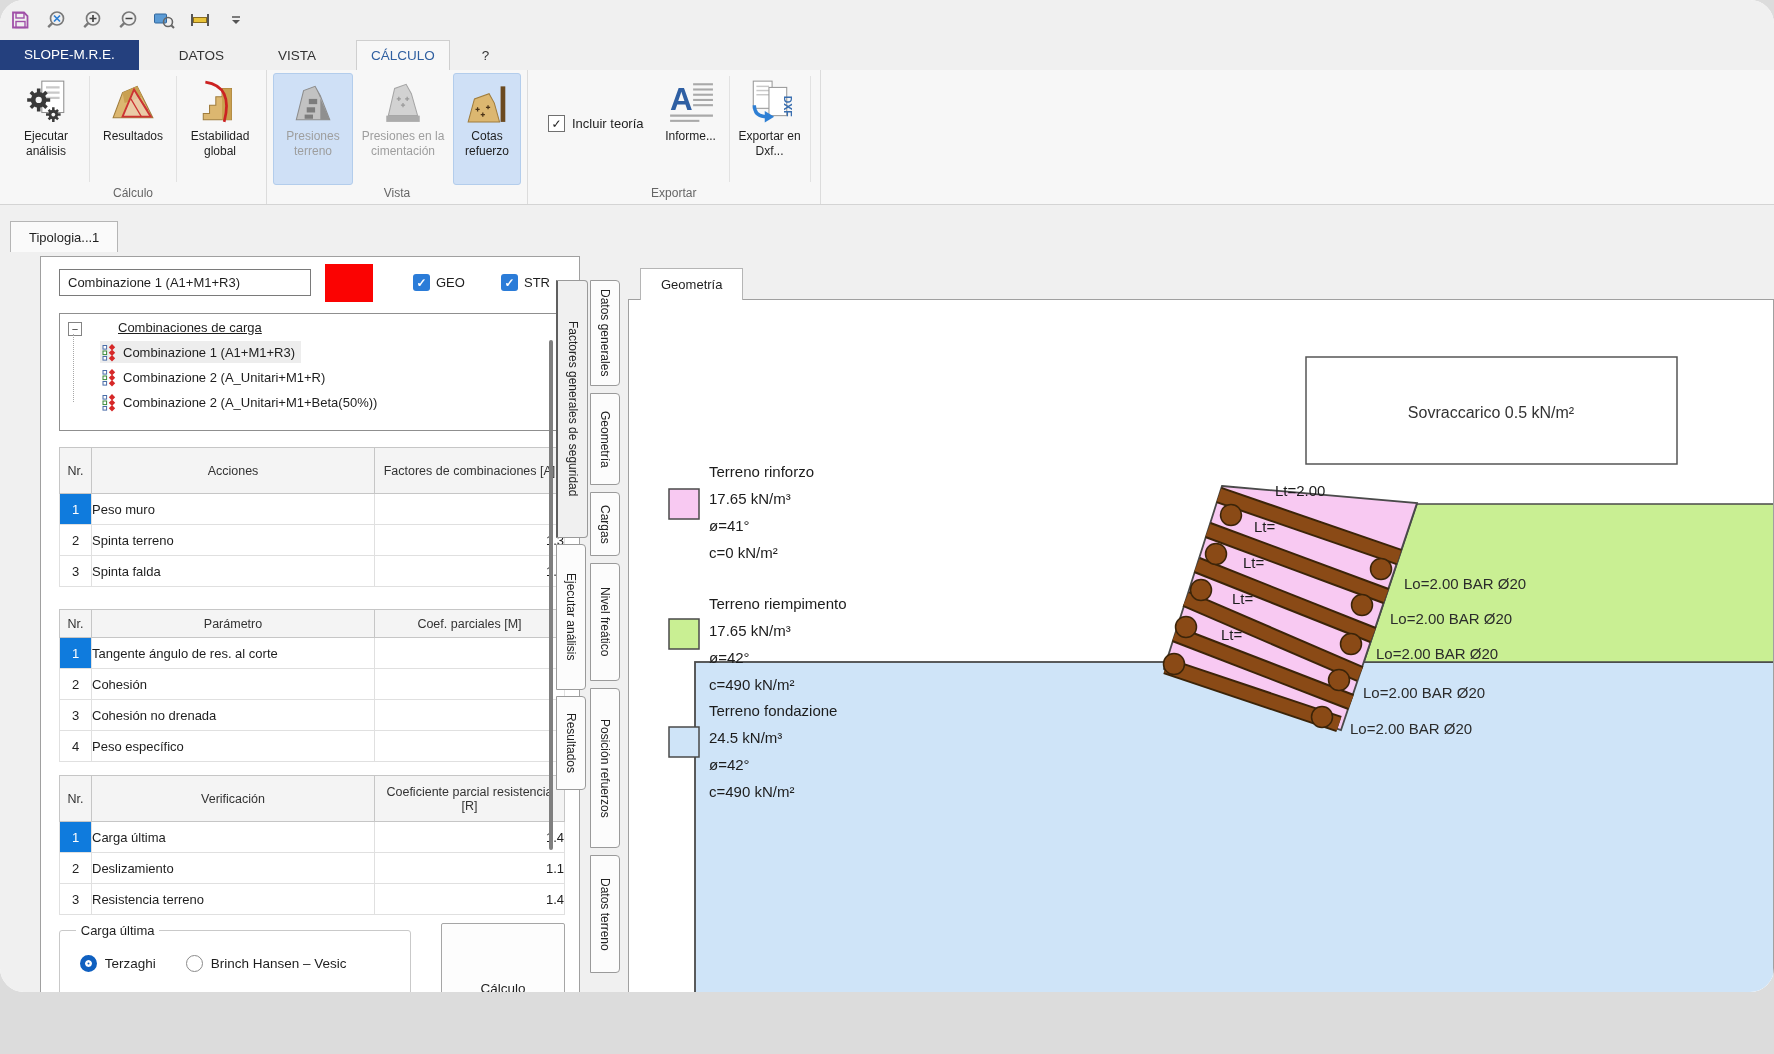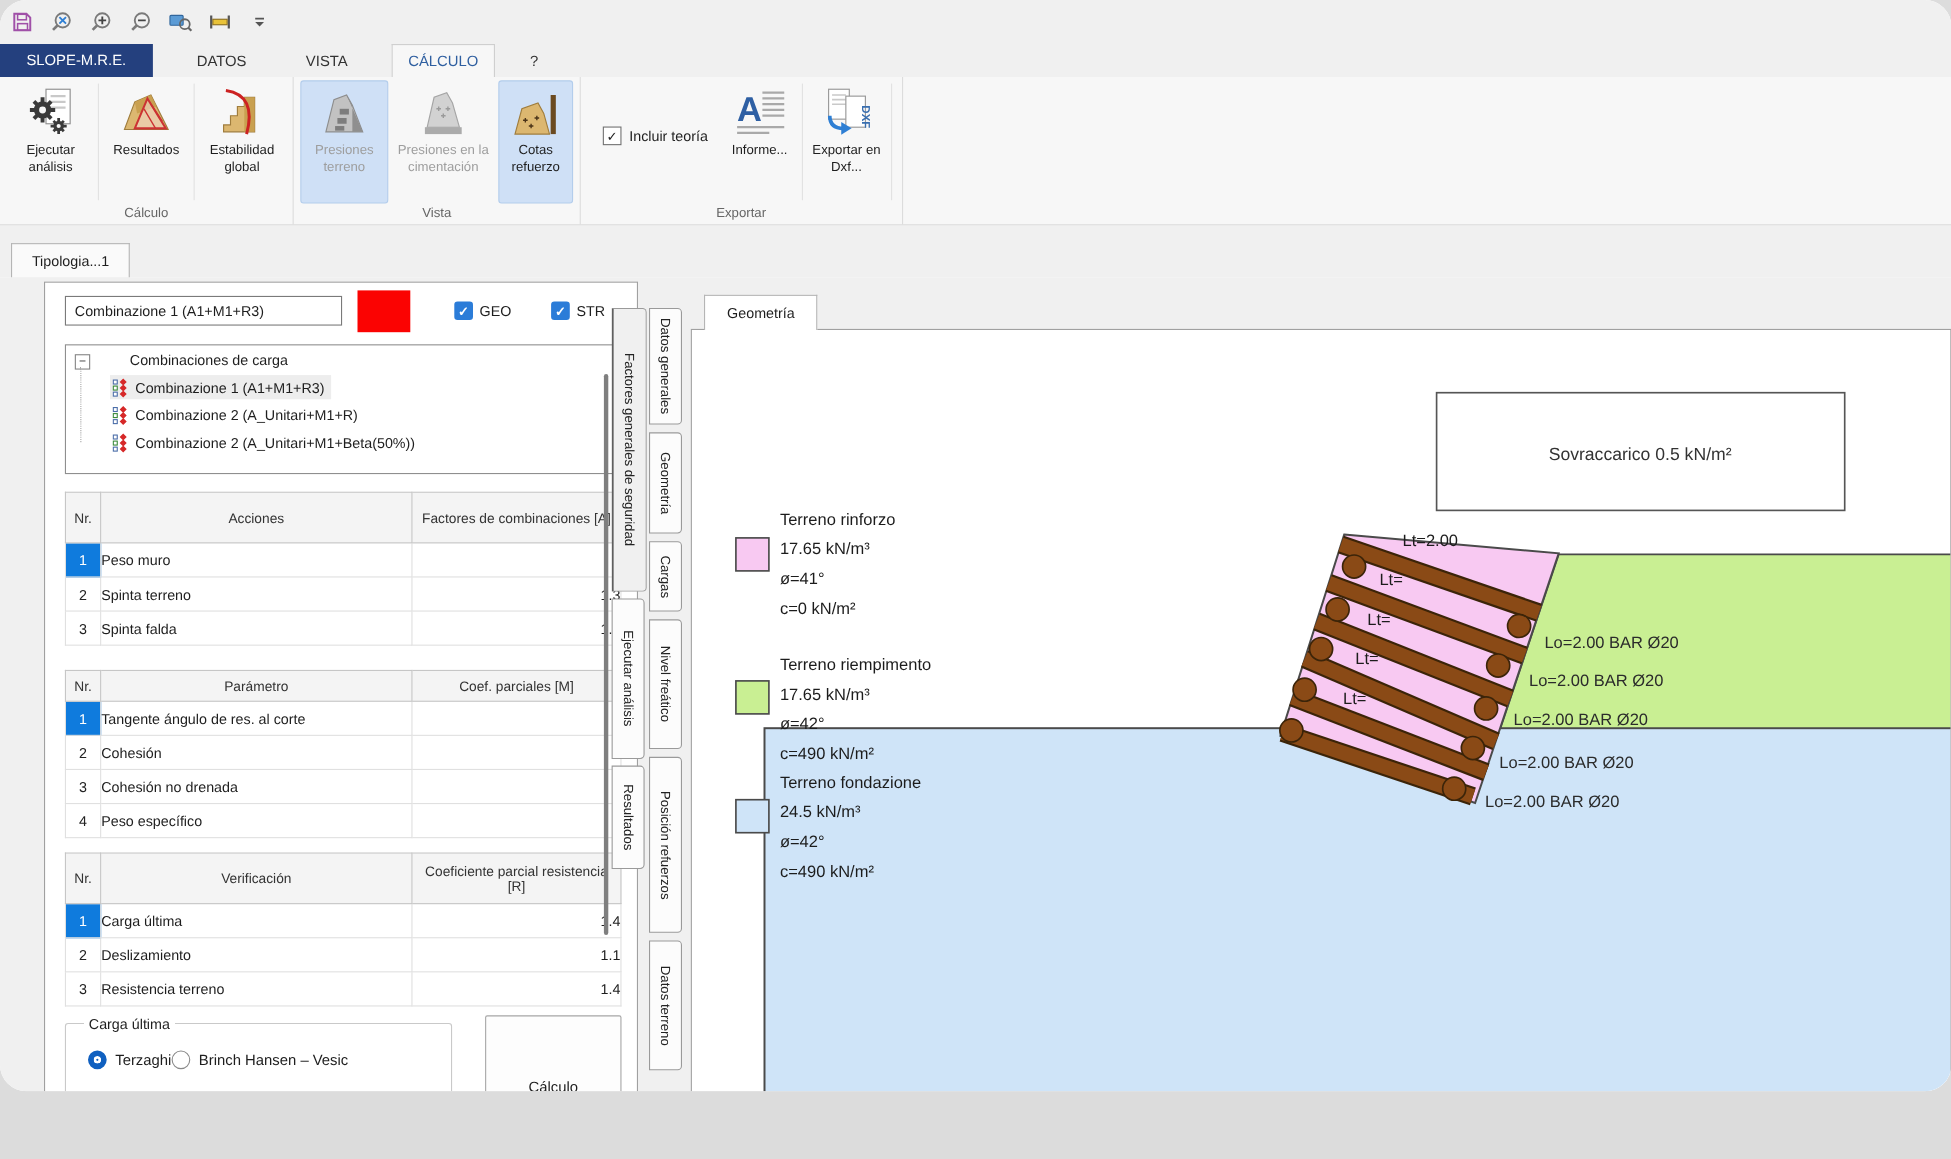--- a/index.html
+++ b/index.html
@@ -39,40 +39,40 @@
   #left-panel{position:absolute;left:8px;top:4px;width:540px;height:798px;background:#fff;border:1px solid #a0a0a0;box-sizing:border-box;margin-left:32px;}
   #panel-scroll{position:absolute;left:549px;top:88px;width:4px;height:510px;background:#7f7f7f;border-radius:2px;}
 
   
   .txtinput{position:absolute;border:1px solid #7a7a7a;background:#fff;font-size:13px;line-height:25px;padding-left:8px;box-sizing:border-box;}
   #swatch{position:absolute;left:284px;top:7px;width:48px;height:38px;}
   .cbx{width:17px;height:17px;border-radius:3px;background:#2b7cd8;color:#fff;display:inline-flex;align-items:center;justify-content:center;font-size:12px;font-weight:bold;flex:none;}
   .cbrow{position:absolute;display:flex;align-items:center;gap:6px;font-size:13px;}
 
   #tree{position:absolute;left:18px;top:56px;width:504px;height:118px;border:1px solid #8f8f8f;box-sizing:border-box;background:#fff;overflow:hidden;}
-  .tree-root{position:absolute;left:58px;top:6px;font-size:13px;}
+  .tree-root{position:absolute;left:58px;top:6px;font-size:13px;text-decoration:underline;}
   .expander{position:absolute;left:8px;top:8px;width:12px;height:12px;border:1px solid #848484;background:#fff;display:flex;align-items:center;justify-content:center;font-size:11px;line-height:10px;color:#333;}
   .tree-item{position:absolute;left:24px;display:flex;align-items:center;gap:6px;height:22px;padding:0 6px 0 2px;font-size:13px;}
   .tree-item.sel{background:#ededed;}
   .tree-dots{position:absolute;left:13px;top:20px;width:1px;height:68px;border-left:1px dotted #a8a8a8;}
 
   table.grid{border-collapse:collapse;table-layout:fixed;width:505px;font-size:13px;background:#fff;}
   table.grid th{background:#f4f4f4;font-weight:normal;color:#333;border:1px solid #c6c6c6;font-size:12.5px;padding:3px 4px;}
   table.grid td{border:1px solid #e0e0e0;height:30px;padding:0;}
   table.grid{border:1px solid #b9b9b9;}
   td.nr{text-align:center;color:#222;}
   td.nr.sel{background:#0f7bdd;color:#fff;}
   td.nm{padding-left:8px;}
   td.vl{text-align:right;padding-right:10px;}
   .tblwrap{position:absolute;left:18px;}
 
   fieldset.cu{position:absolute;left:18px;top:666px;width:352px;height:90px;border:1px solid #c9c9c9;border-radius:3px;margin:0;box-sizing:border-box;}
   fieldset.cu legend{font-size:13px;padding:0 5px;margin-left:6px;}
   .radiorow{display:flex;align-items:center;gap:8px;font-size:13.5px;}
-  .radios{display:flex;margin:12px 0 0 10px;}
+  .radios{display:flex;gap:30px;margin:12px 0 0 10px;}
   .radio{width:17px;height:17px;border-radius:50%;box-sizing:border-box;flex:none;}
   .radio.onr{border:5px solid #1060c0;background:#1060c0;box-shadow:inset 0 0 0 2.5px #fff;}
   .radio.offr{border:1px solid #8a8a8a;background:#fff;}
 
   #condsel{position:absolute;left:18px;top:768px;width:346px;height:27px;border:1px solid #7a7a7a;background:#fff;line-height:25px;padding-left:8px;box-sizing:border-box;font-size:13.5px;}
   #condsel .chev{position:absolute;right:12px;top:8px;width:8px;height:8px;border-left:1.6px solid #555;border-bottom:1.6px solid #555;transform:rotate(-45deg);}
   #calcbtn{position:absolute;left:400px;top:666px;width:122px;height:128px;background:#fdfdfd;border:1px solid #a6a6a6;border-radius:2px;display:flex;align-items:center;justify-content:center;font-size:13.5px;}
 
   
   .vtab{writing-mode:vertical-rl;display:flex;align-items:center;justify-content:center;background:#fcfcfc;border:1px solid #9a9a9a;border-radius:0 4px 4px 0;font-size:12px;color:#222;box-sizing:border-box;width:30px;}

